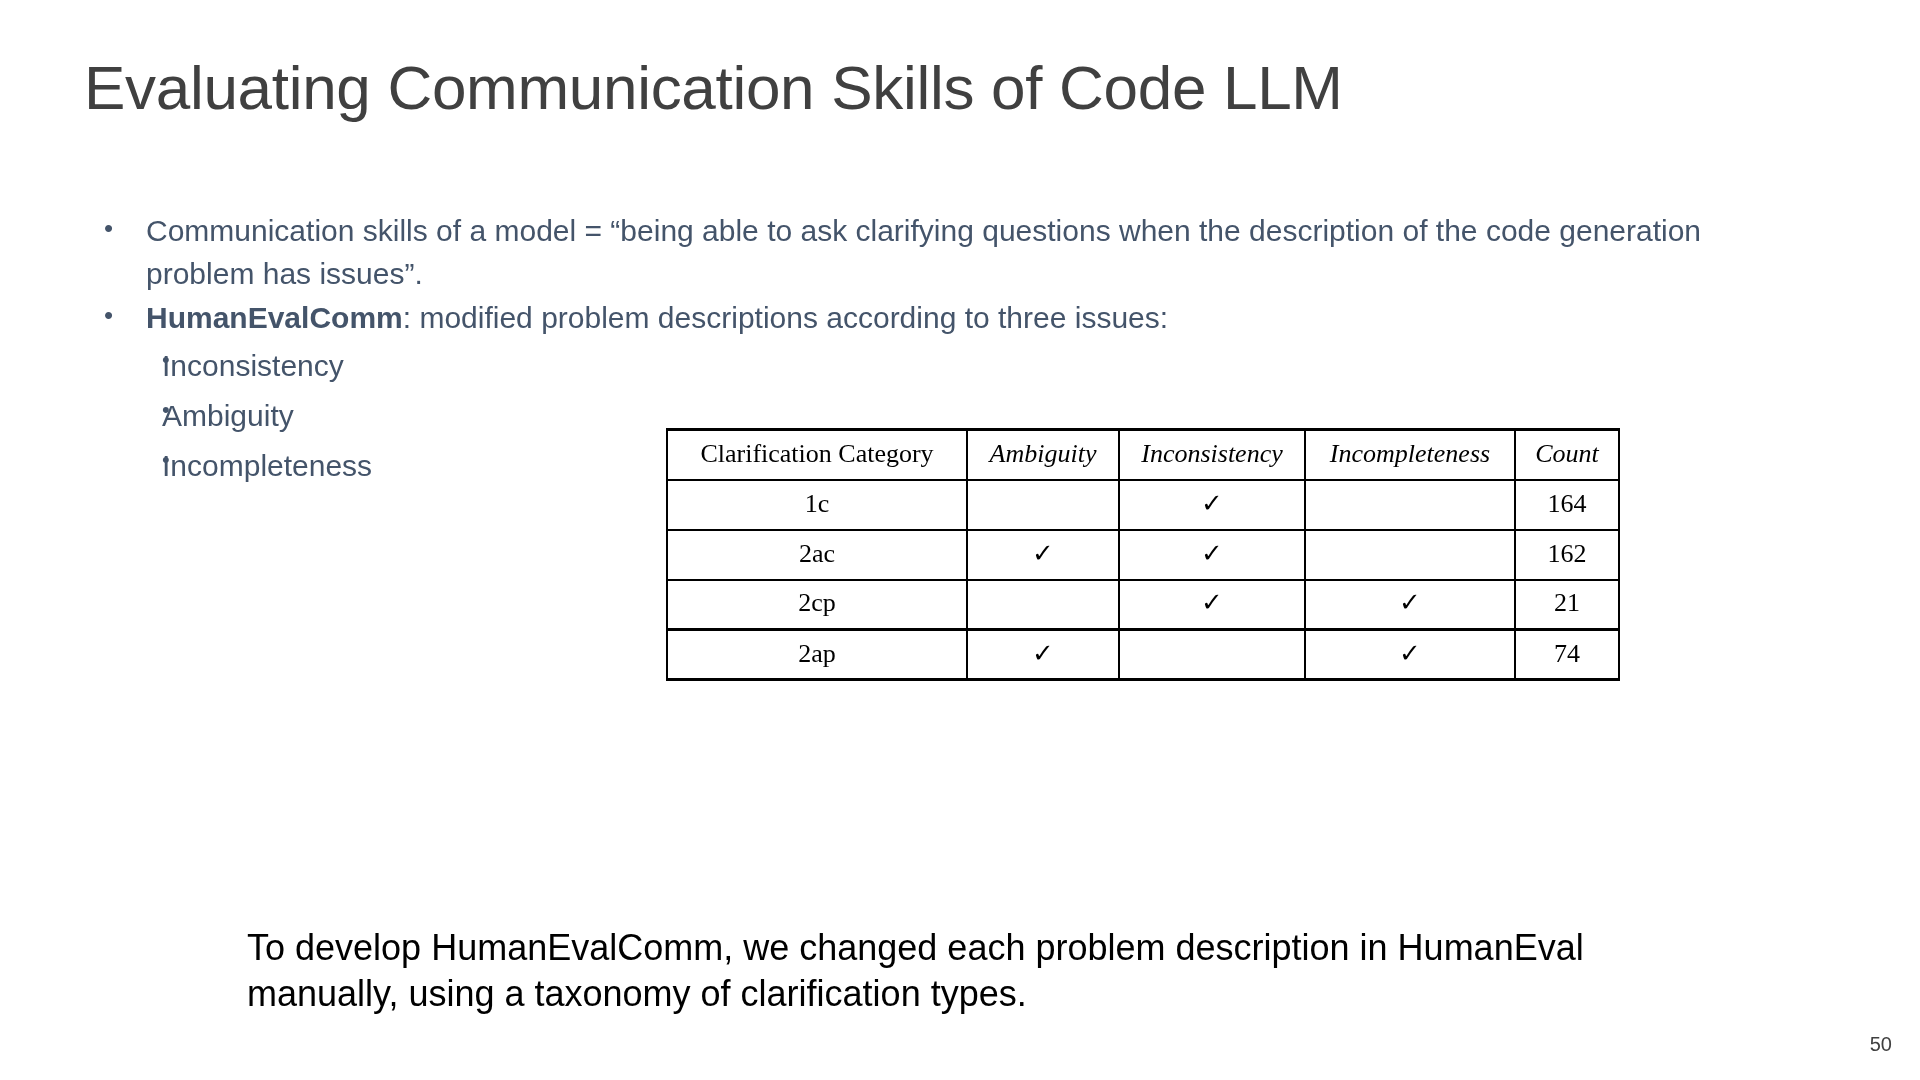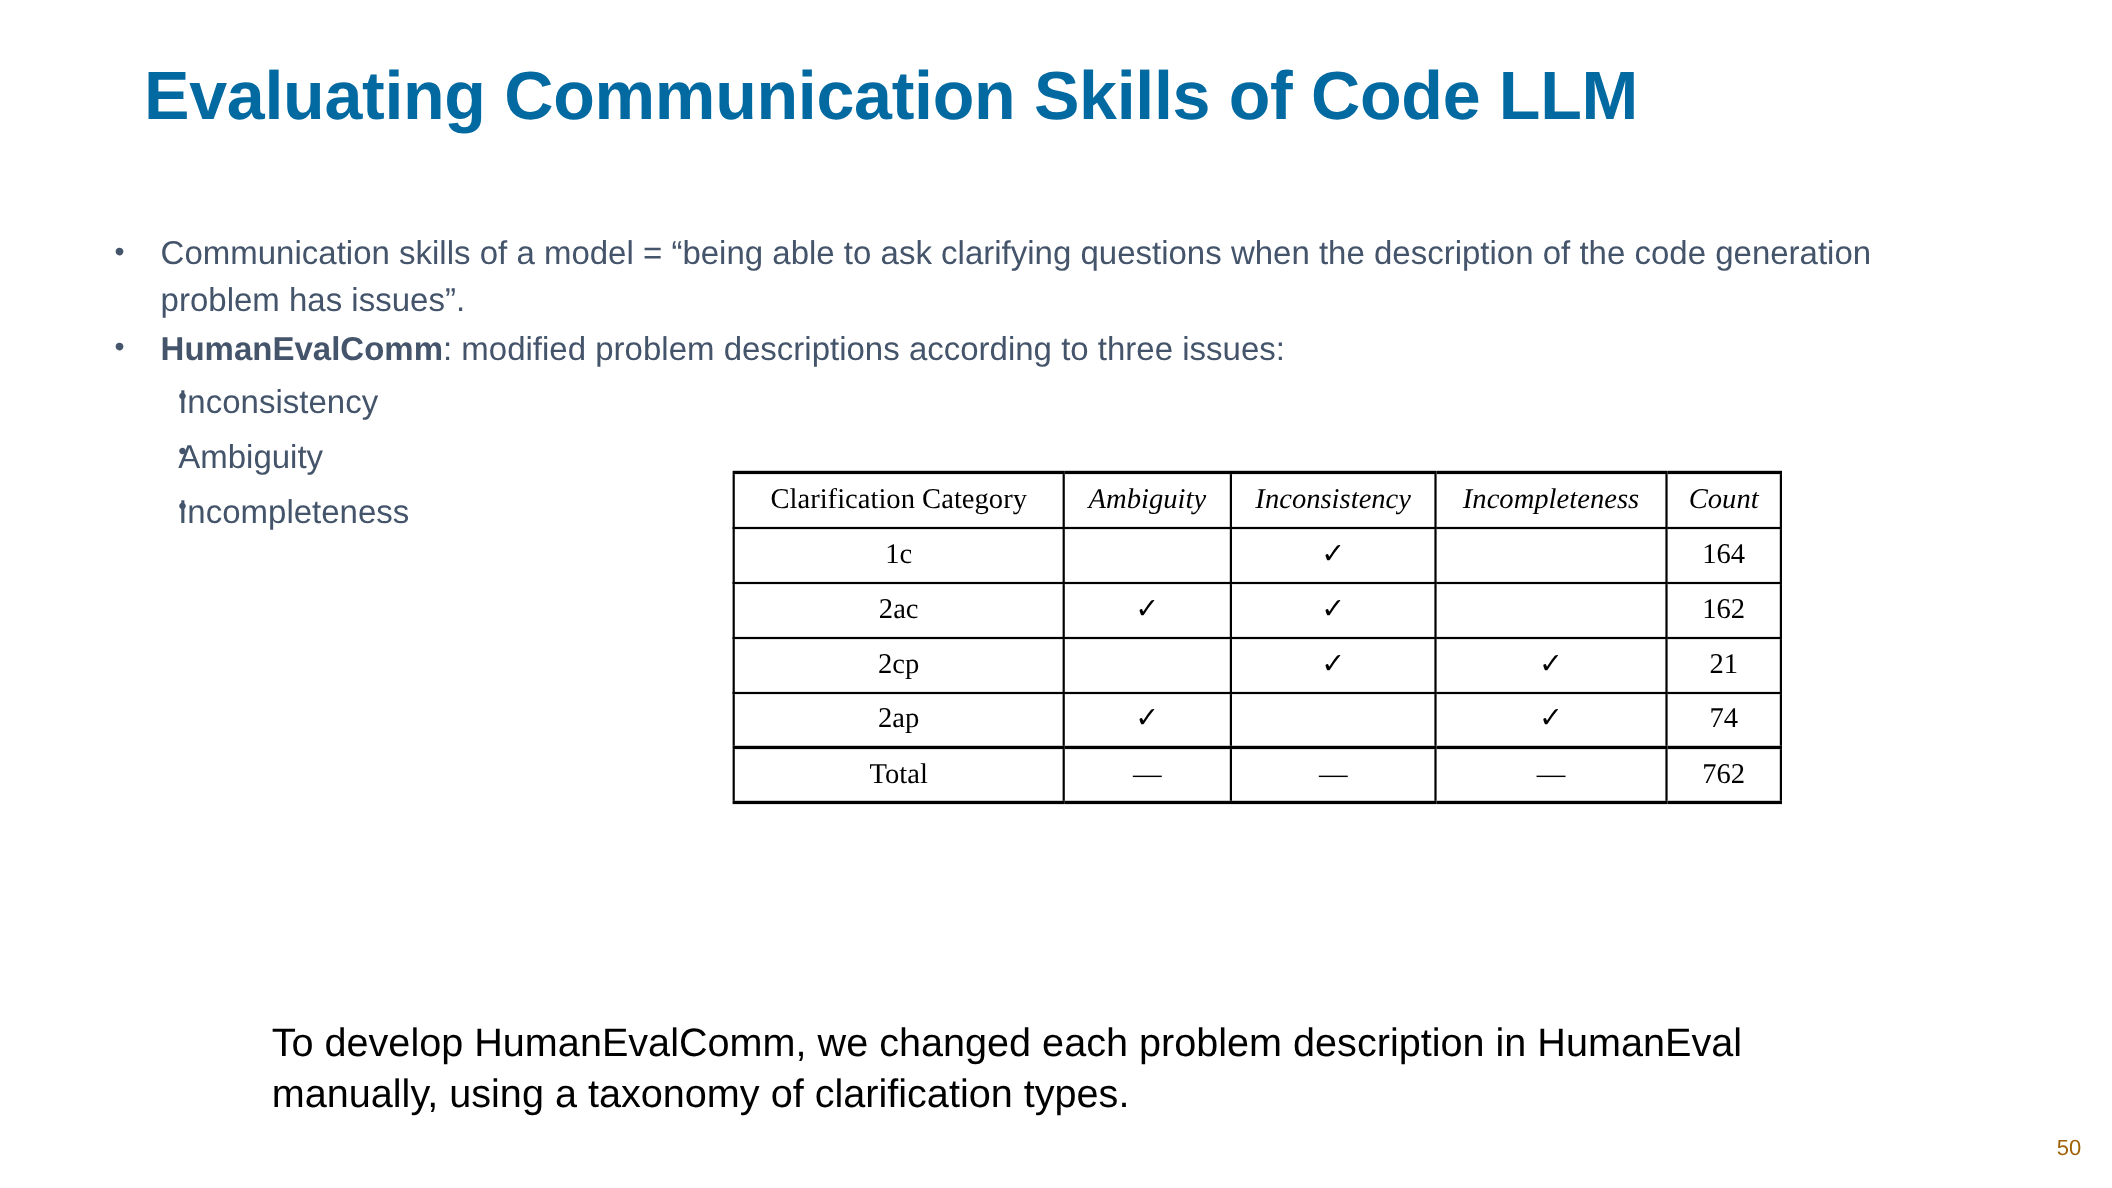--- a/index.html
+++ b/index.html
@@ -15,25 +15,24 @@
     font-family: "Liberation Sans", sans-serif;
     position: relative;
   }
 
   
   .slide-title {
     position: absolute;
     left: 84px;
     top: 52px;
     font-size: 62px;
-    font-weight: 700;
-    color: #0369a1;
+    font-weight: 400;
+    color: #404040;
     letter-spacing: -0.3px;
     white-space: nowrap;
-    margin-left: 47px;
   }
 
   
   .bullets {
     position: absolute;
     left: 84px;
     top: 210px;
     width: 1740px;
   }
 
@@ -158,21 +157,21 @@
     line-height: 1.28;
     color: #000000;
   }
 
   
   .page-number {
     position: absolute;
     right: 28px;
     bottom: 24px;
     font-size: 20px;
-    color: #a16207;
+    color: #404040;
     text-align: center;
   }
 </style>
 </head>
 <body>
 
 <div class="slide-title">Evaluating Communication Skills of Code LLM</div>
 
 <div class="bullets">
 
@@ -235,26 +234,19 @@
         <td class="chk">✓</td>
         <td>21</td>
       </tr>
       <tr>
         <td>2ap</td>
         <td class="chk">✓</td>
         <td class="chk"></td>
         <td class="chk">✓</td>
         <td>74</td>
       </tr>
-      <tr>
-        <td>Total</td>
-        <td class="dash">—</td>
-        <td class="dash">—</td>
-        <td class="dash">—</td>
-        <td>762</td>
-      </tr>
     </tbody>
   </table>
 </div>
 
 <div class="caption">To develop HumanEvalComm, we changed each problem description in HumanEval manually, using a taxonomy of clarification types.</div>
 
 <div class="page-number">50</div>
 
 </body></html>

